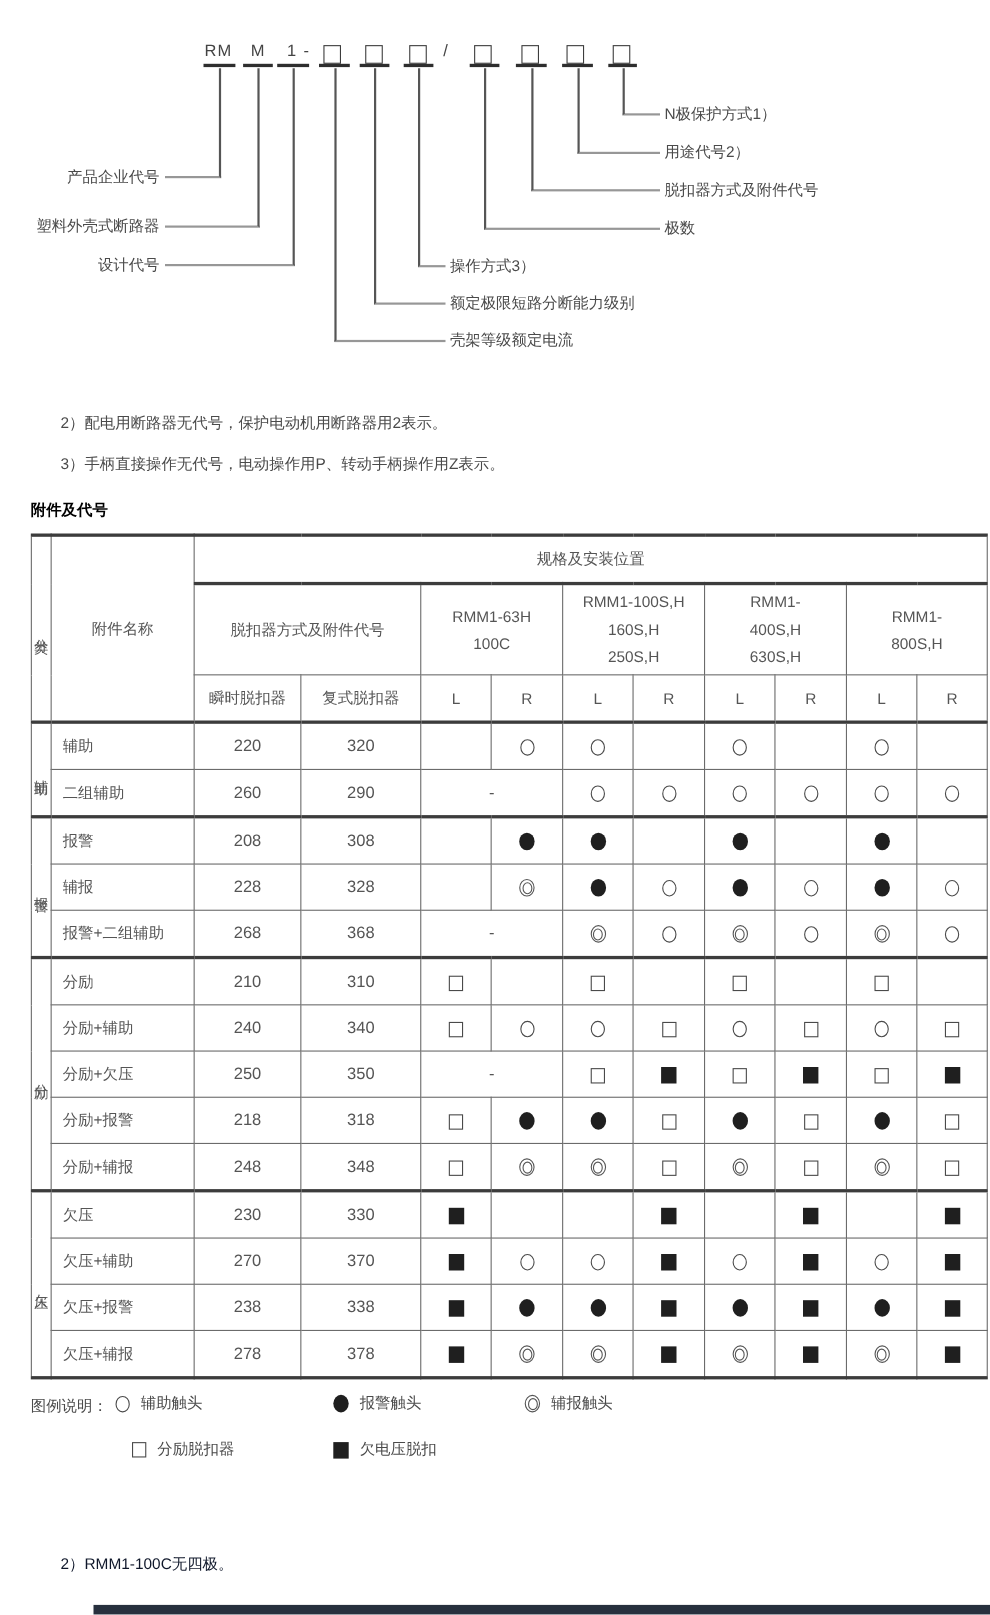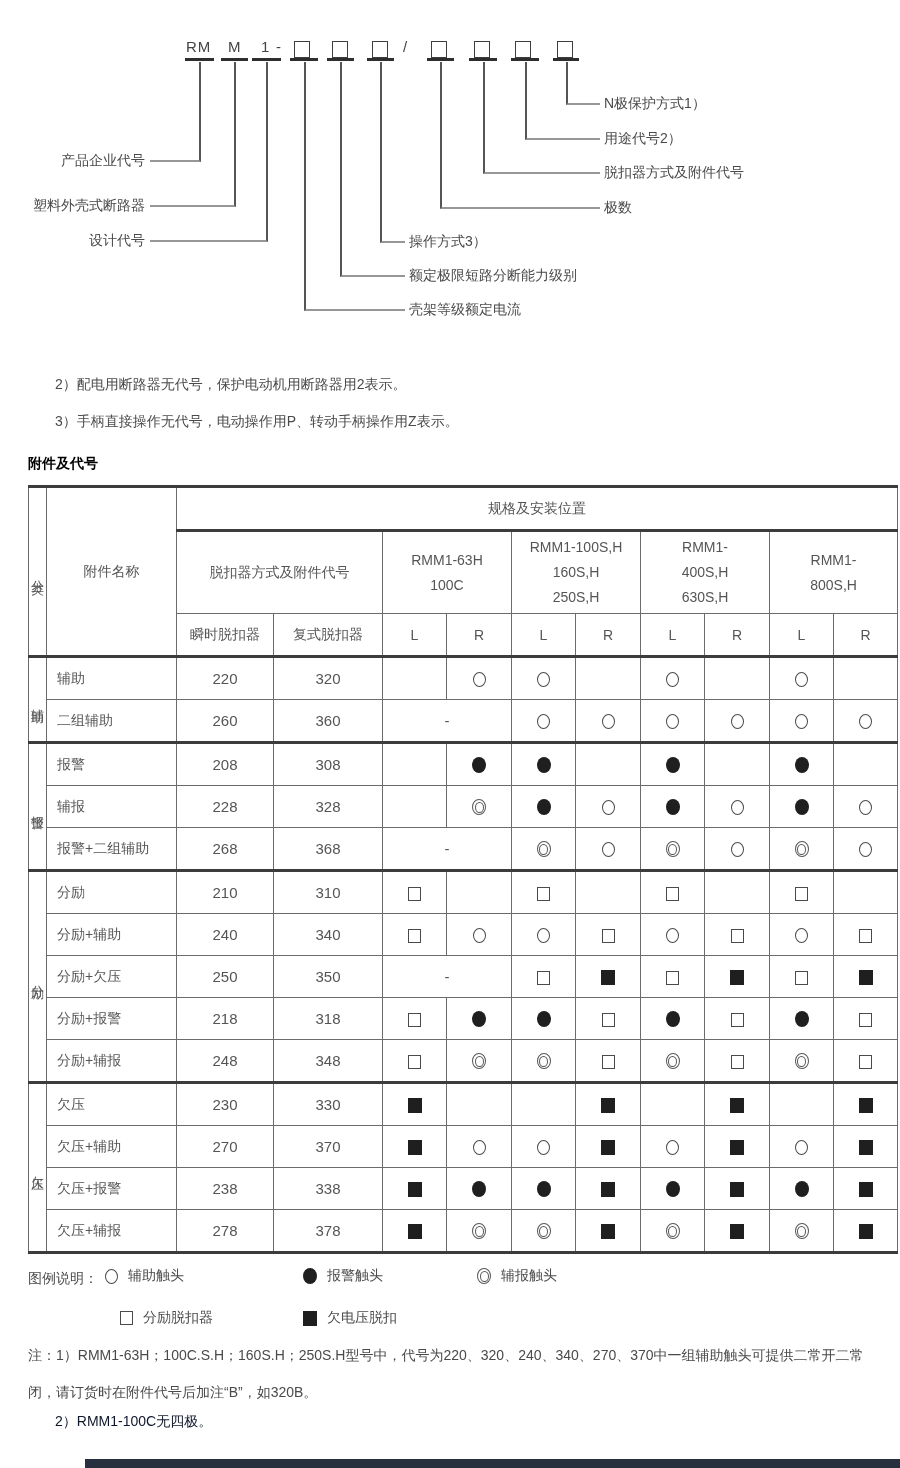--- a/index.html
+++ b/index.html
@@ -171,21 +171,21 @@
             <td class="sym-cell"><span class="sym c"></span></td>
             <td class="sym-cell"></td>
             <td class="sym-cell"><span class="sym c"></span></td>
             <td class="sym-cell"></td>
             <td class="sym-cell"><span class="sym c"></span></td>
             <td class="sym-cell"></td>
           </tr>
           <tr>
             <td class="name-cell">二组辅助</td>
             <td class="num-cell">260</td>
-            <td class="num-cell">360</td>
+            <td class="num-cell">290</td>
             <td class="num-cell" colspan="2">-</td>
             <td class="sym-cell"><span class="sym c"></span></td>
             <td class="sym-cell"><span class="sym c"></span></td>
             <td class="sym-cell"><span class="sym c"></span></td>
             <td class="sym-cell"><span class="sym c"></span></td>
             <td class="sym-cell"><span class="sym c"></span></td>
             <td class="sym-cell"><span class="sym c"></span></td>
           </tr>
           <tr class="group-start">
             <td class="cat-cell" rowspan="3">报警</td>
@@ -358,17 +358,16 @@
   <span class="legend-item" style="left:477px;top:1267px">
     <span class="sym d"></span><span>辅报触头</span>
   </span>
   <span class="legend-item" style="left:120px;top:1309px">
     <span class="sym s"></span><span>分励脱扣器</span>
   </span>
   <span class="legend-item" style="left:303px;top:1309px">
     <span class="sym b"></span><span>欠电压脱扣</span>
   </span>
 
-  <div id="note-b1">注：1）RMM1-63H；100C.S.H；160S.H；250S.H型号中，代号为220、320、240、340、270、370中一组辅助触头可提供二常开二常闭，请订货时在附件代号后加注“B”，如320B。</div>
   <div id="note-b2">2）RMM1-100C无四极。</div>
 
   <div id="bottom-bar"></div>
 </div>
 
 </body></html>

